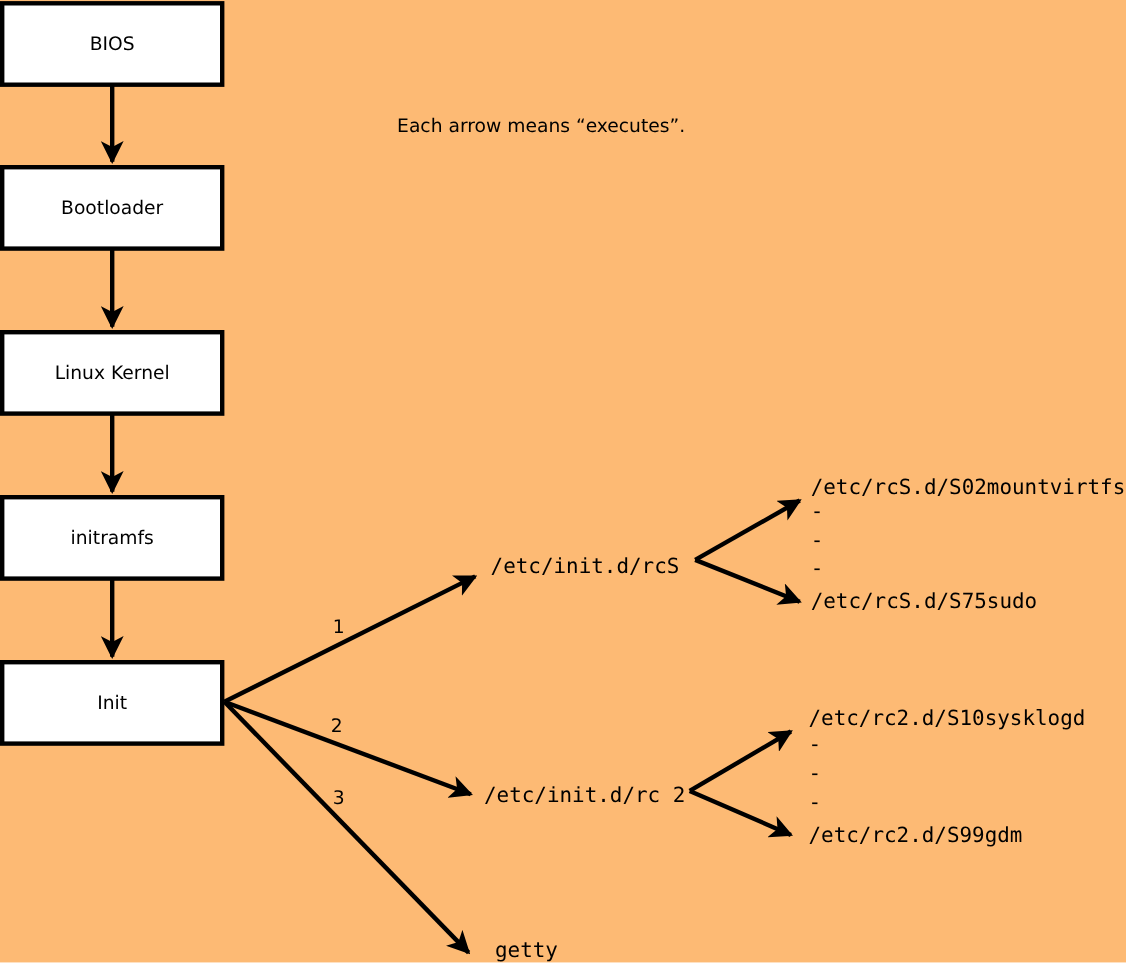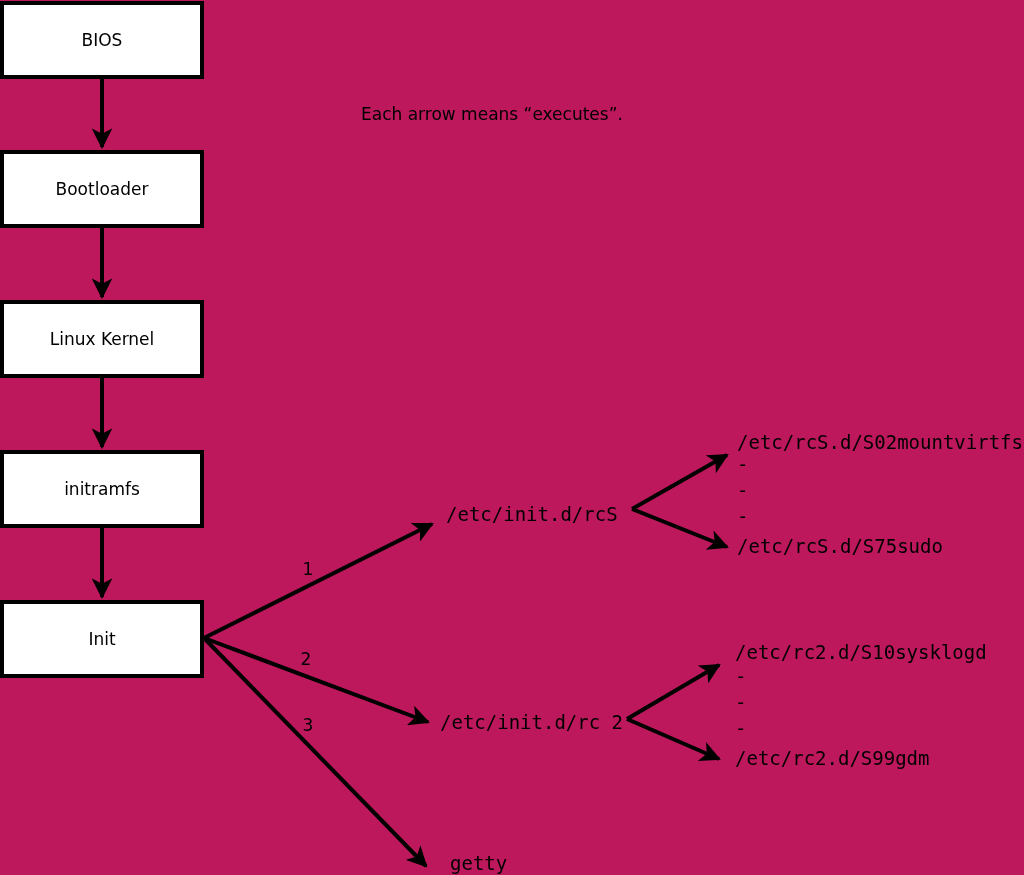--- a/index.html
+++ b/index.html
@@ -4,21 +4,21 @@
 <style>
   html, body {
     margin: 0;
     padding: 0;
     background: #ffffff;
   }
   #canvas {
     position: relative;
     width: 1024px;
     height: 875px;
-    background: #be185d;
+    background: #fdba74;
     overflow: hidden;
     font-family: "DejaVu Sans", sans-serif;
   }
   #diagram-svg {
     position: absolute;
     left: 0;
     top: 0;
     width: 1024px;
     height: 875px;
   }

